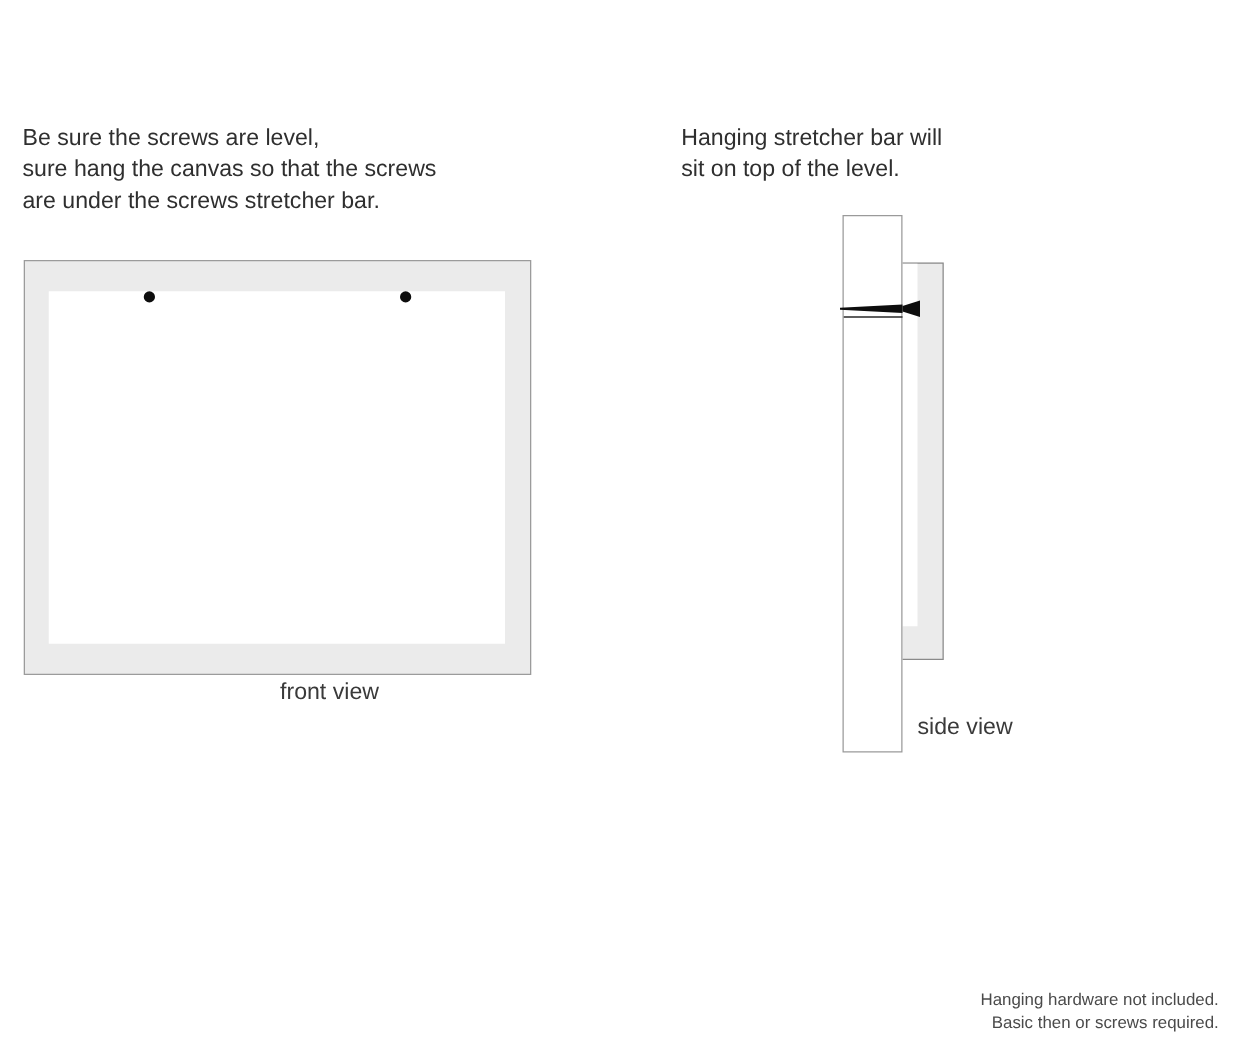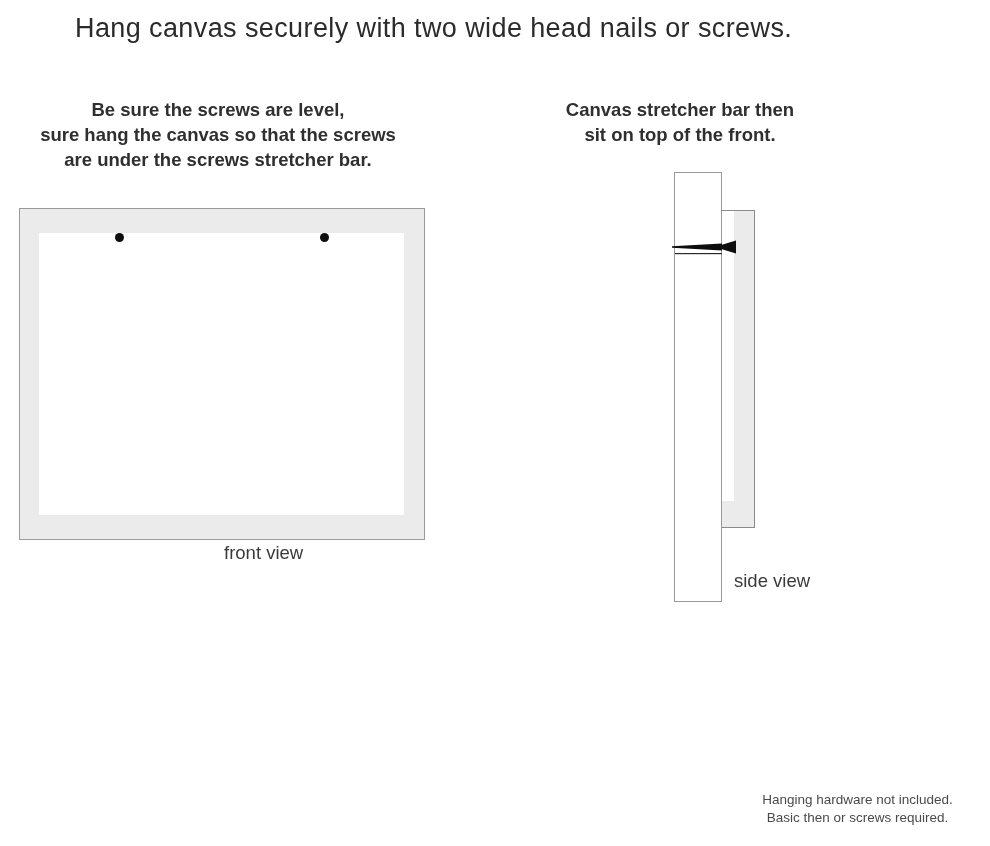--- a/index.html
+++ b/index.html
@@ -18,23 +18,22 @@
     left: 75px; top: 13px;
     font-size: 27px;
     font-weight: 300;
     letter-spacing: 0.4px;
     color: #2b2b2b;
     white-space: nowrap;
   }
 
   .instruction {
     font-size: 18.5px;
-    font-weight: 700;
+    font-weight: 400;
     line-height: 25px;
-    text-align: center;
     color: #2f2f2f;
   }
   #instruction-front { left: 18px; top: 97px; width: 400px; }
   #instruction-side  { left: 545px; top: 97px; width: 270px; }
 
   
   #front-frame {
     left: 19px; top: 208px;
     width: 404px; height: 330px;
     background: #ebebeb;
@@ -78,43 +77,42 @@
     left: 674px; top: 172px;
     width: 46px; height: 428px;
     background: #ffffff;
     border: 1px solid #9a9a9a;
   }
   #side-nail { left: 666px; top: 238px; width: 72px; height: 18px; }
 
   #footnote {
     left: 740px; top: 791px;
     width: 235px;
-    text-align: center;
+    text-align: right;
     font-size: 13.5px;
     line-height: 18px;
     color: #4a4a4a;
     font-weight: 300;
   }
 </style>
 </head>
 <body>
 
 <div id="stage">
 
-  <div id="page-title" class="abs">Hang canvas securely with two wide head nails or screws.</div>
 
   <div id="instruction-front" class="abs instruction">
     <div>Be sure the screws are level,</div>
     <div>sure hang the canvas so that the screws</div>
     <div>are under the screws stretcher bar.</div>
   </div>
 
   <div id="instruction-side" class="abs instruction">
-    <div>Canvas stretcher bar then</div>
-    <div>sit on top of the front.</div>
+    <div>Hanging stretcher bar will</div>
+    <div>sit on top of the level.</div>
   </div>
 
   <div id="front-frame" class="abs">
     <div id="front-canvas-inner" class="abs"></div>
   </div>
   <div id="screw-dot-left" class="abs screw-dot"></div>
   <div id="screw-dot-right" class="abs screw-dot"></div>
   <div id="front-view-label" class="abs view-label">front view</div>
 
   <div id="side-canvas-bar" class="abs"></div>

